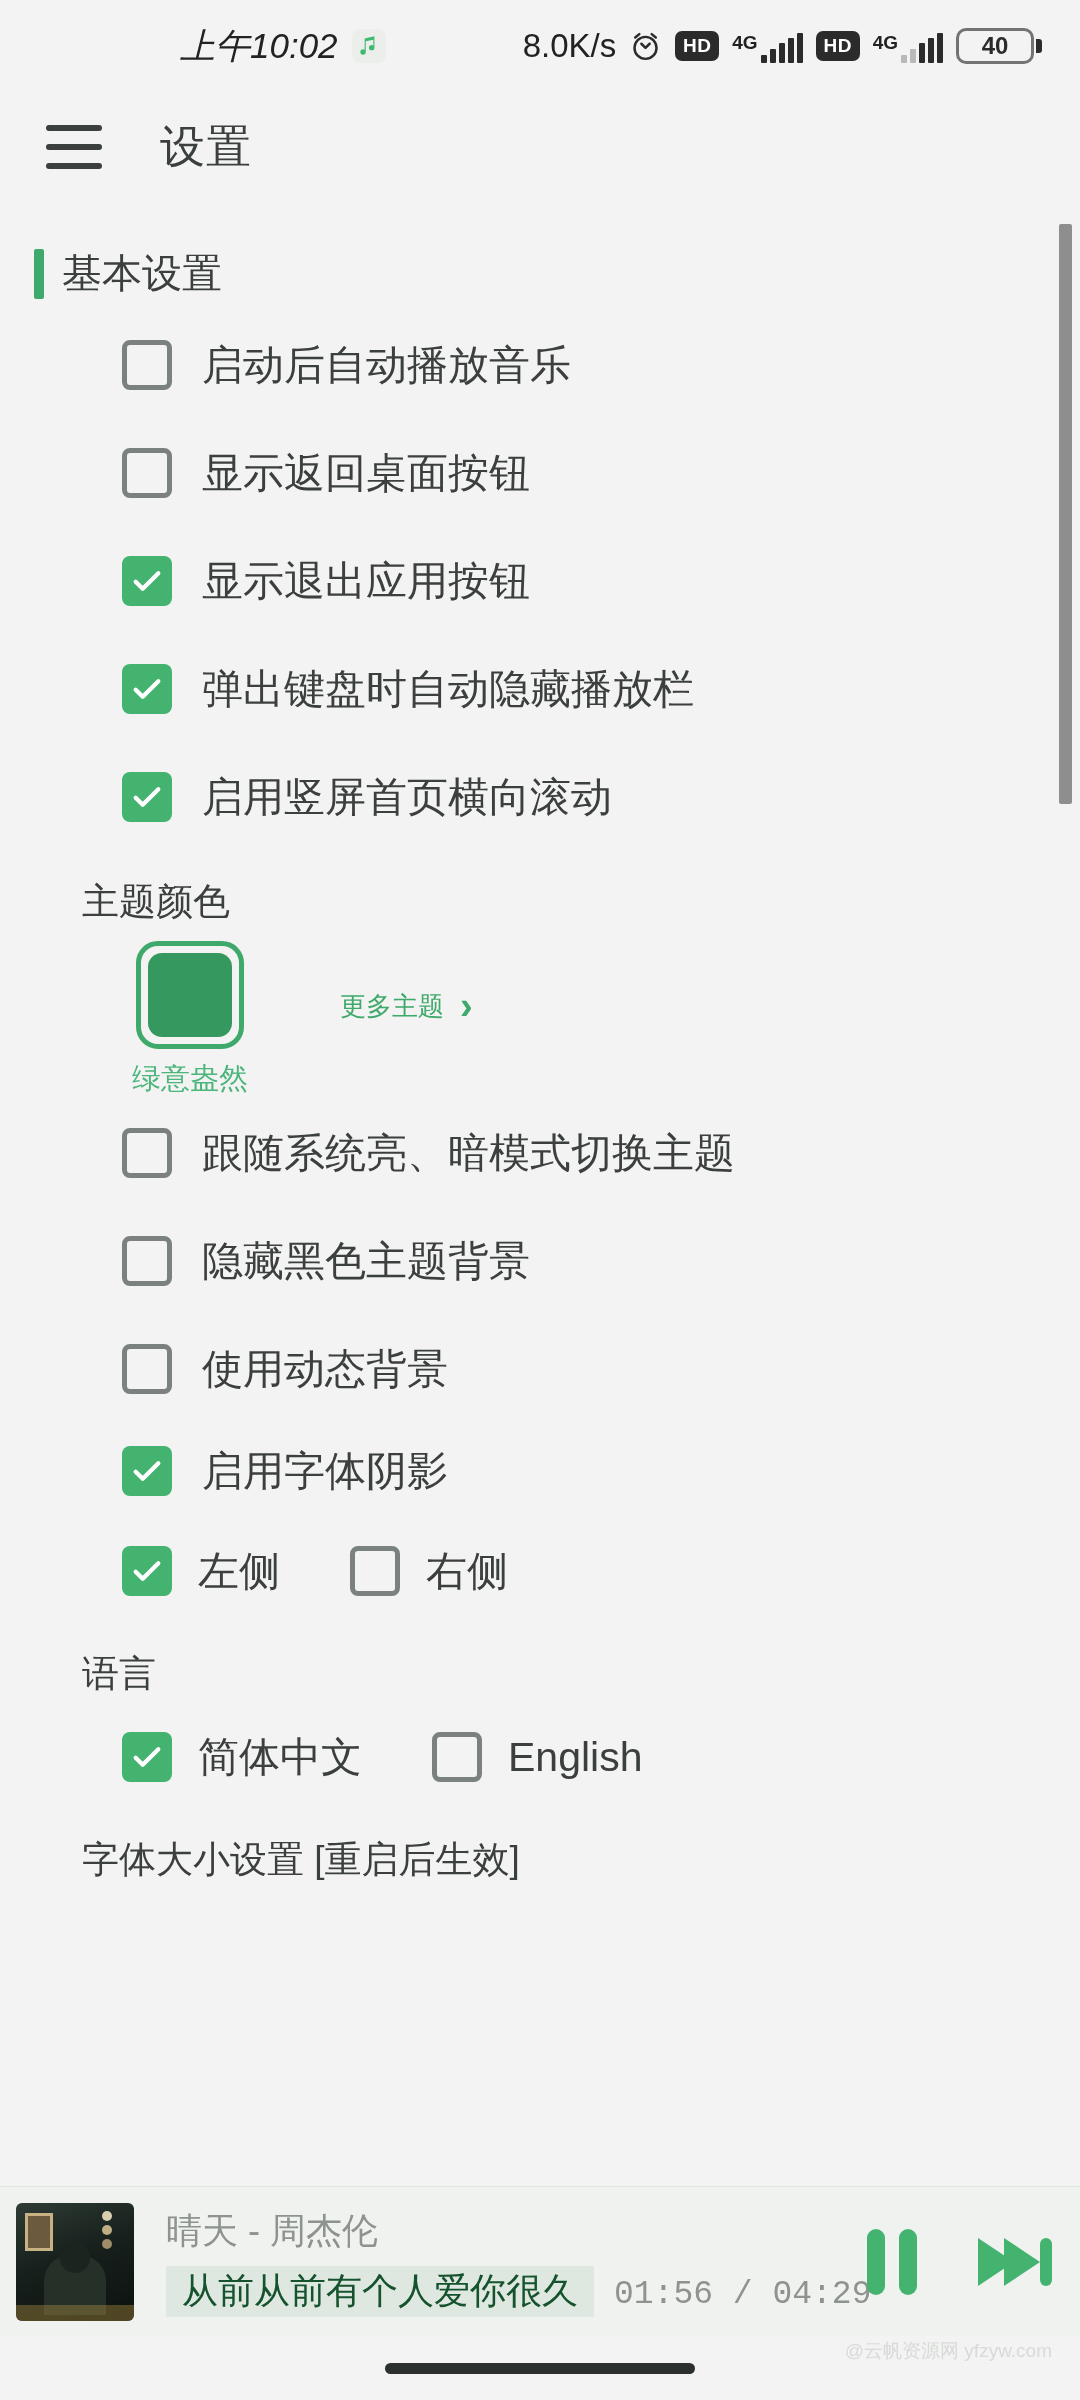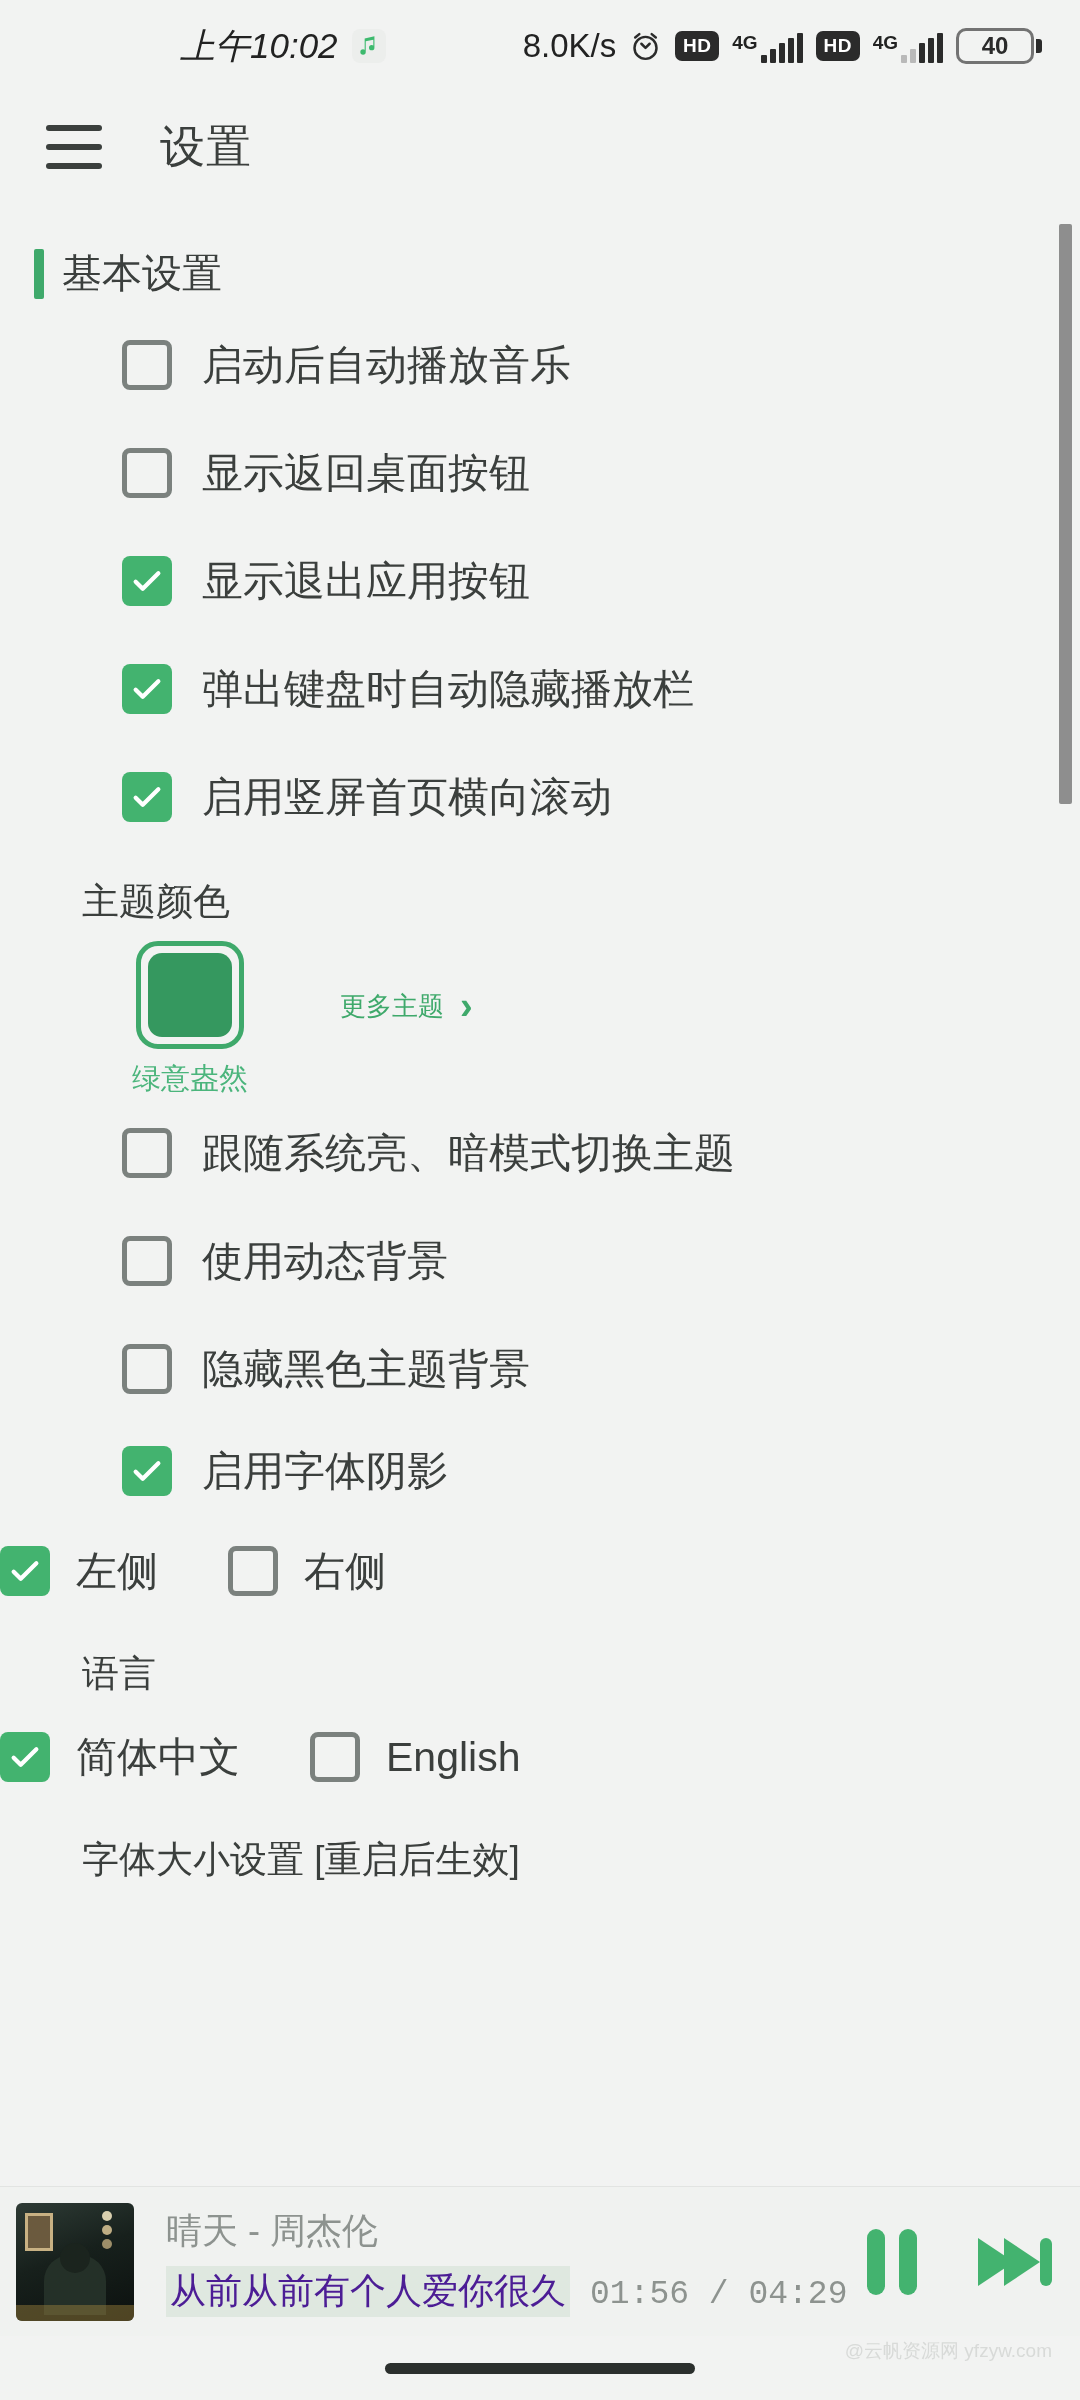--- a/index.html
+++ b/index.html
@@ -120,21 +120,21 @@
   .cb-row.tight { height: 96px; }
   .cb {
     width: 50px; height: 50px; border-radius: 8px; flex: none;
     display: flex; align-items: center; justify-content: center;
   }
   .cb.off { border: 5px solid #7b817e; background: transparent; }
   .cb.on { background: #43b36f; border: none; }
   .cb.on svg { display:block; }
   .cb-label { font-size: 41px; color: #3b3f3d; margin-left: 30px; white-space: nowrap; }
   .inline-row {
-    display: flex; align-items: center; height: 104px;
+    display: flex; align-items: center; padding-left: 122px; height: 104px;
   }
   .inline-item { display: flex; align-items: center; }
   .inline-item + .inline-item { margin-left: 70px; }
   .inline-item .cb-label { margin-left: 26px; }
   
   .theme-area {
     display: flex; align-items: flex-start;
     padding-left: 132px; margin-top: 14px;
   }
   .swatch-wrap { display: flex; flex-direction: column; align-items: center; }
@@ -175,22 +175,22 @@
   .album .head {
     position:absolute; left:50%; bottom:48px; transform: translateX(-50%);
     width: 30px; height: 30px; border-radius: 50%; background: #1b241e;
   }
   .album .cap { position:absolute; left:0; bottom:0; width:100%; height:16px;
     background: rgba(160,130,60,0.45); }
   .player-mid { flex: 1 1 auto; margin-left: 32px; min-width: 0; }
   .track-title { font-size: 36px; color: #8d938f; white-space: nowrap; overflow: hidden; }
   .lyric-line { display: flex; align-items: baseline; margin-top: 10px; }
   .lyric {
-    font-size: 36px; color: #4c1d95; background: #dfe8e0;
-    padding: 1px 4px; white-space: nowrap;
+    font-size: 36px; color: #14532d; background: #dfe8e0;
+    padding: 1px 16px; white-space: nowrap;
   }
   .time { font-size: 33px; color: #8d938f; margin-left: 20px; white-space: nowrap; font-family: Liberation Mono, monospace; }
   .player-ctrls { display: flex; align-items: center; gap: 44px; margin-left: 26px; flex: none; }
   .btn-pause { width: 76px; height: 76px; display:flex; align-items:center; justify-content:center; gap:14px; cursor:pointer;}
   .btn-pause i { display:block; width: 18px; height: 66px; background:#43b36f; border-radius: 9px; }
   .btn-next { width: 84px; height: 76px; display:flex; align-items:center; justify-content:center; cursor:pointer;}
   
   .navbar {
     height: 64px; flex: none; background: #f2f3f2;
     display: flex; align-items: center; justify-content: center;
@@ -318,25 +318,25 @@
         <span class="chev">›</span>
       </div>
     </div>
 
     <div class="cb-row">
       <span class="cb off"></span>
       <span class="cb-label">跟随系统亮、暗模式切换主题</span>
     </div>
     <div class="cb-row">
       <span class="cb off"></span>
+      <span class="cb-label">隐藏黑色主题背景</span>
+    </div>
+    <div class="cb-row">
+      <span class="cb off"></span>
       <span class="cb-label">使用动态背景</span>
-    </div>
-    <div class="cb-row">
-      <span class="cb off"></span>
-      <span class="cb-label">隐藏黑色主题背景</span>
     </div>
     <div class="cb-row tight">
       <span class="cb on">
         <svg width="34" height="34" viewBox="0 0 24 24" fill="none" stroke="#fff" stroke-width="3" stroke-linecap="round" stroke-linejoin="round">
             <path d="M4 12.5l5 5L20 6.5"></path>
           </svg>
       </span>
       <span class="cb-label">启用字体阴影</span>
     </div>
 

